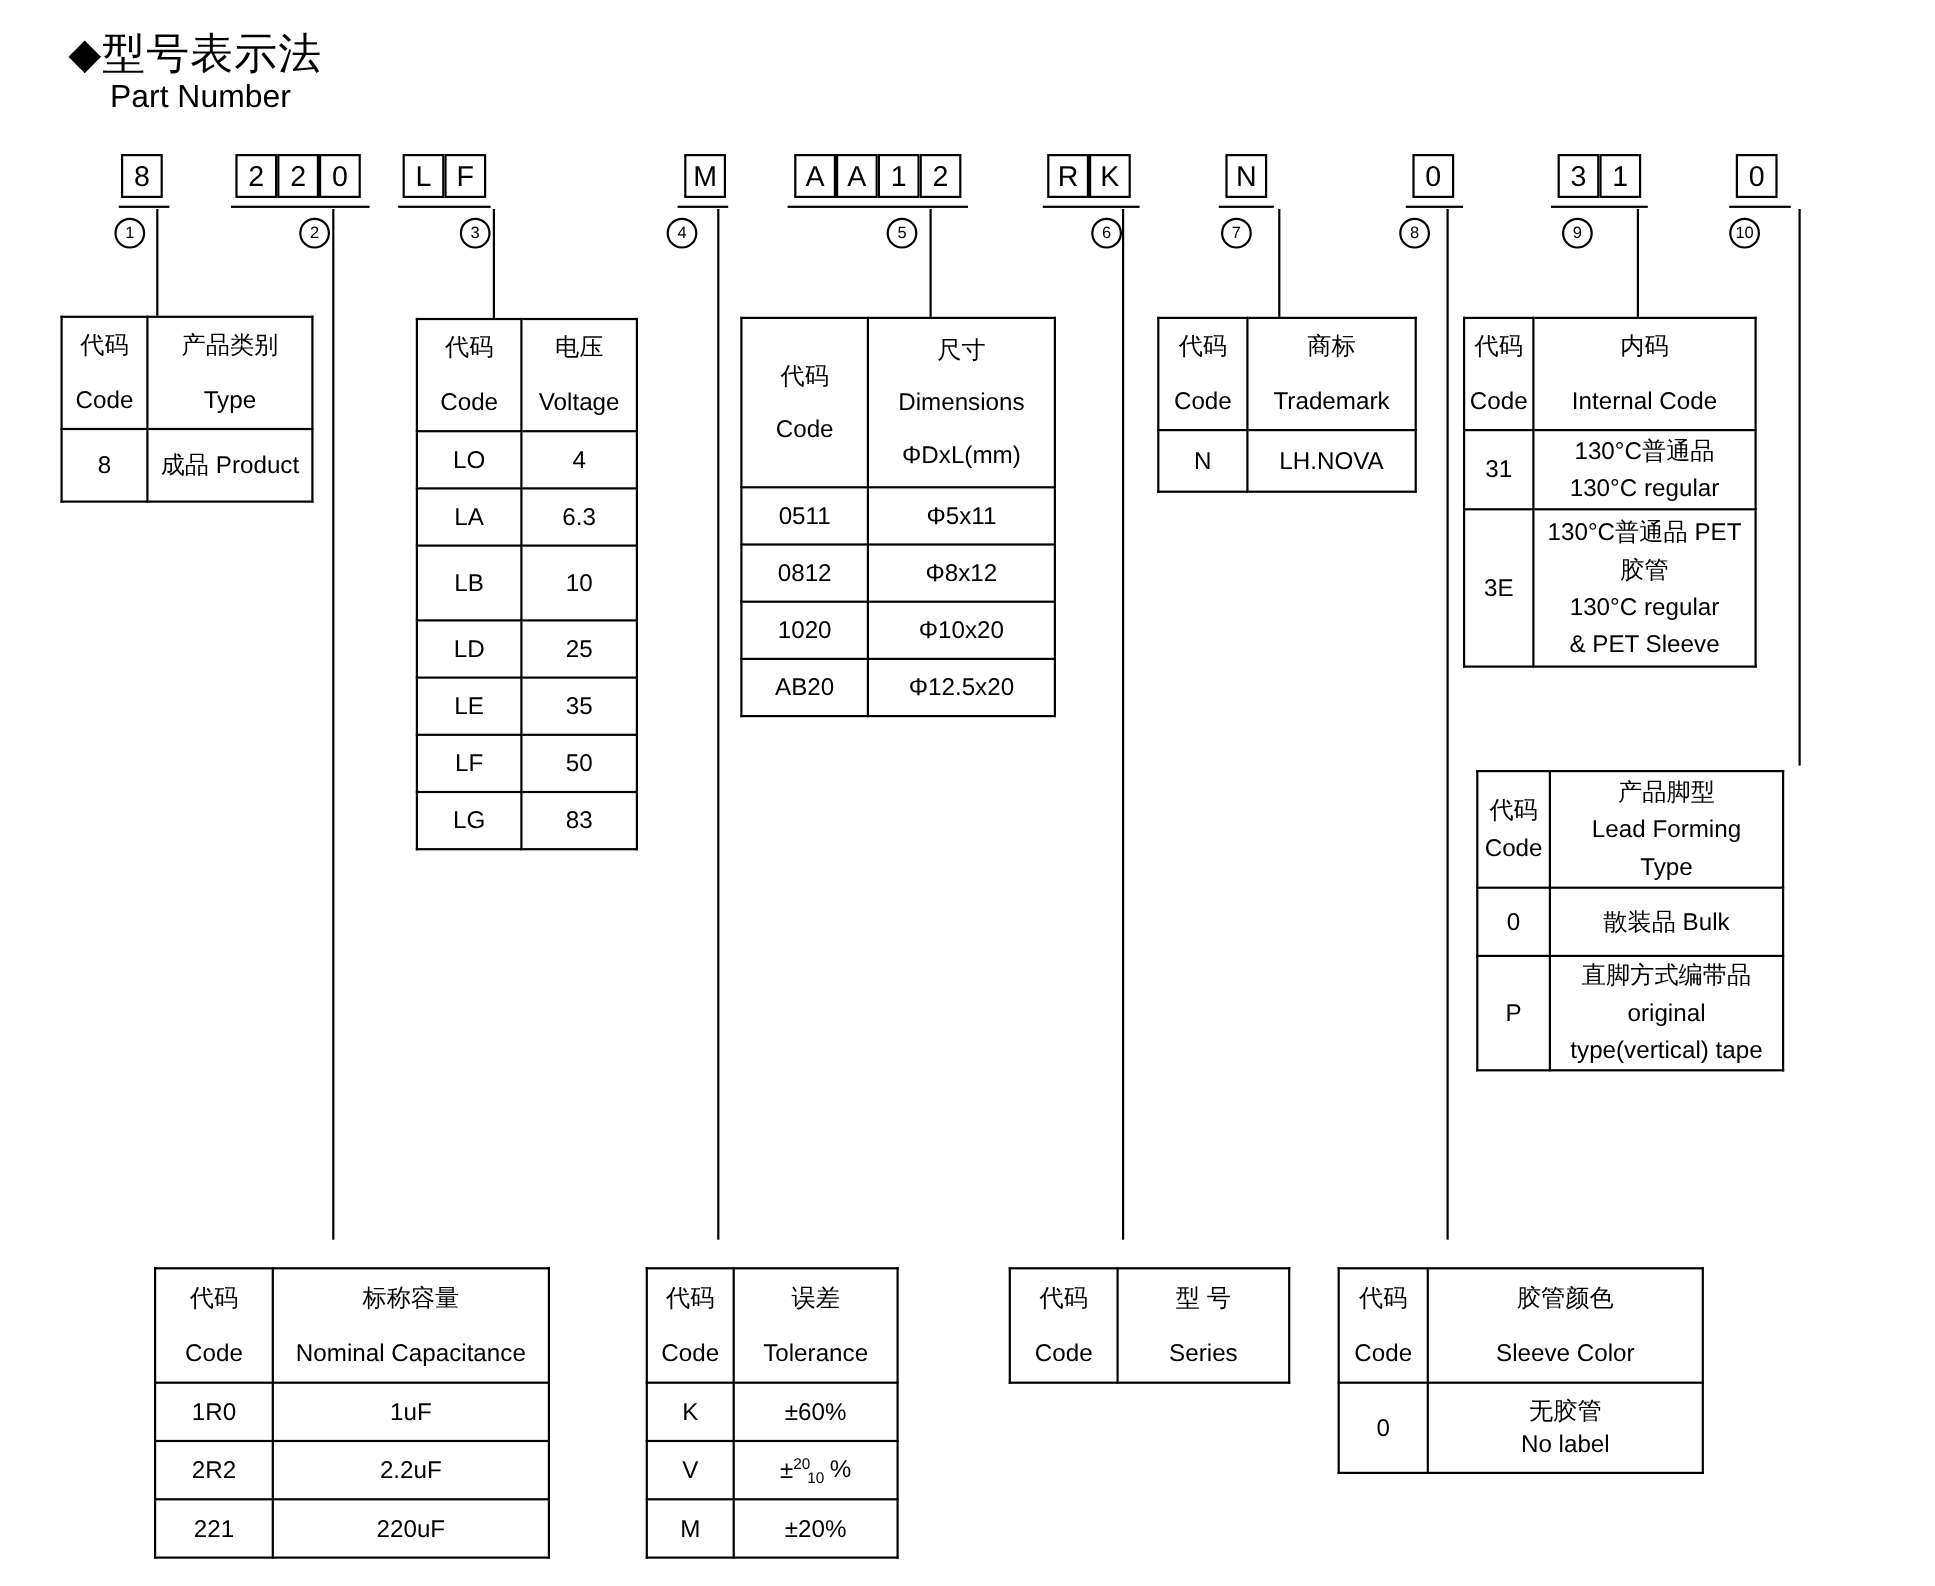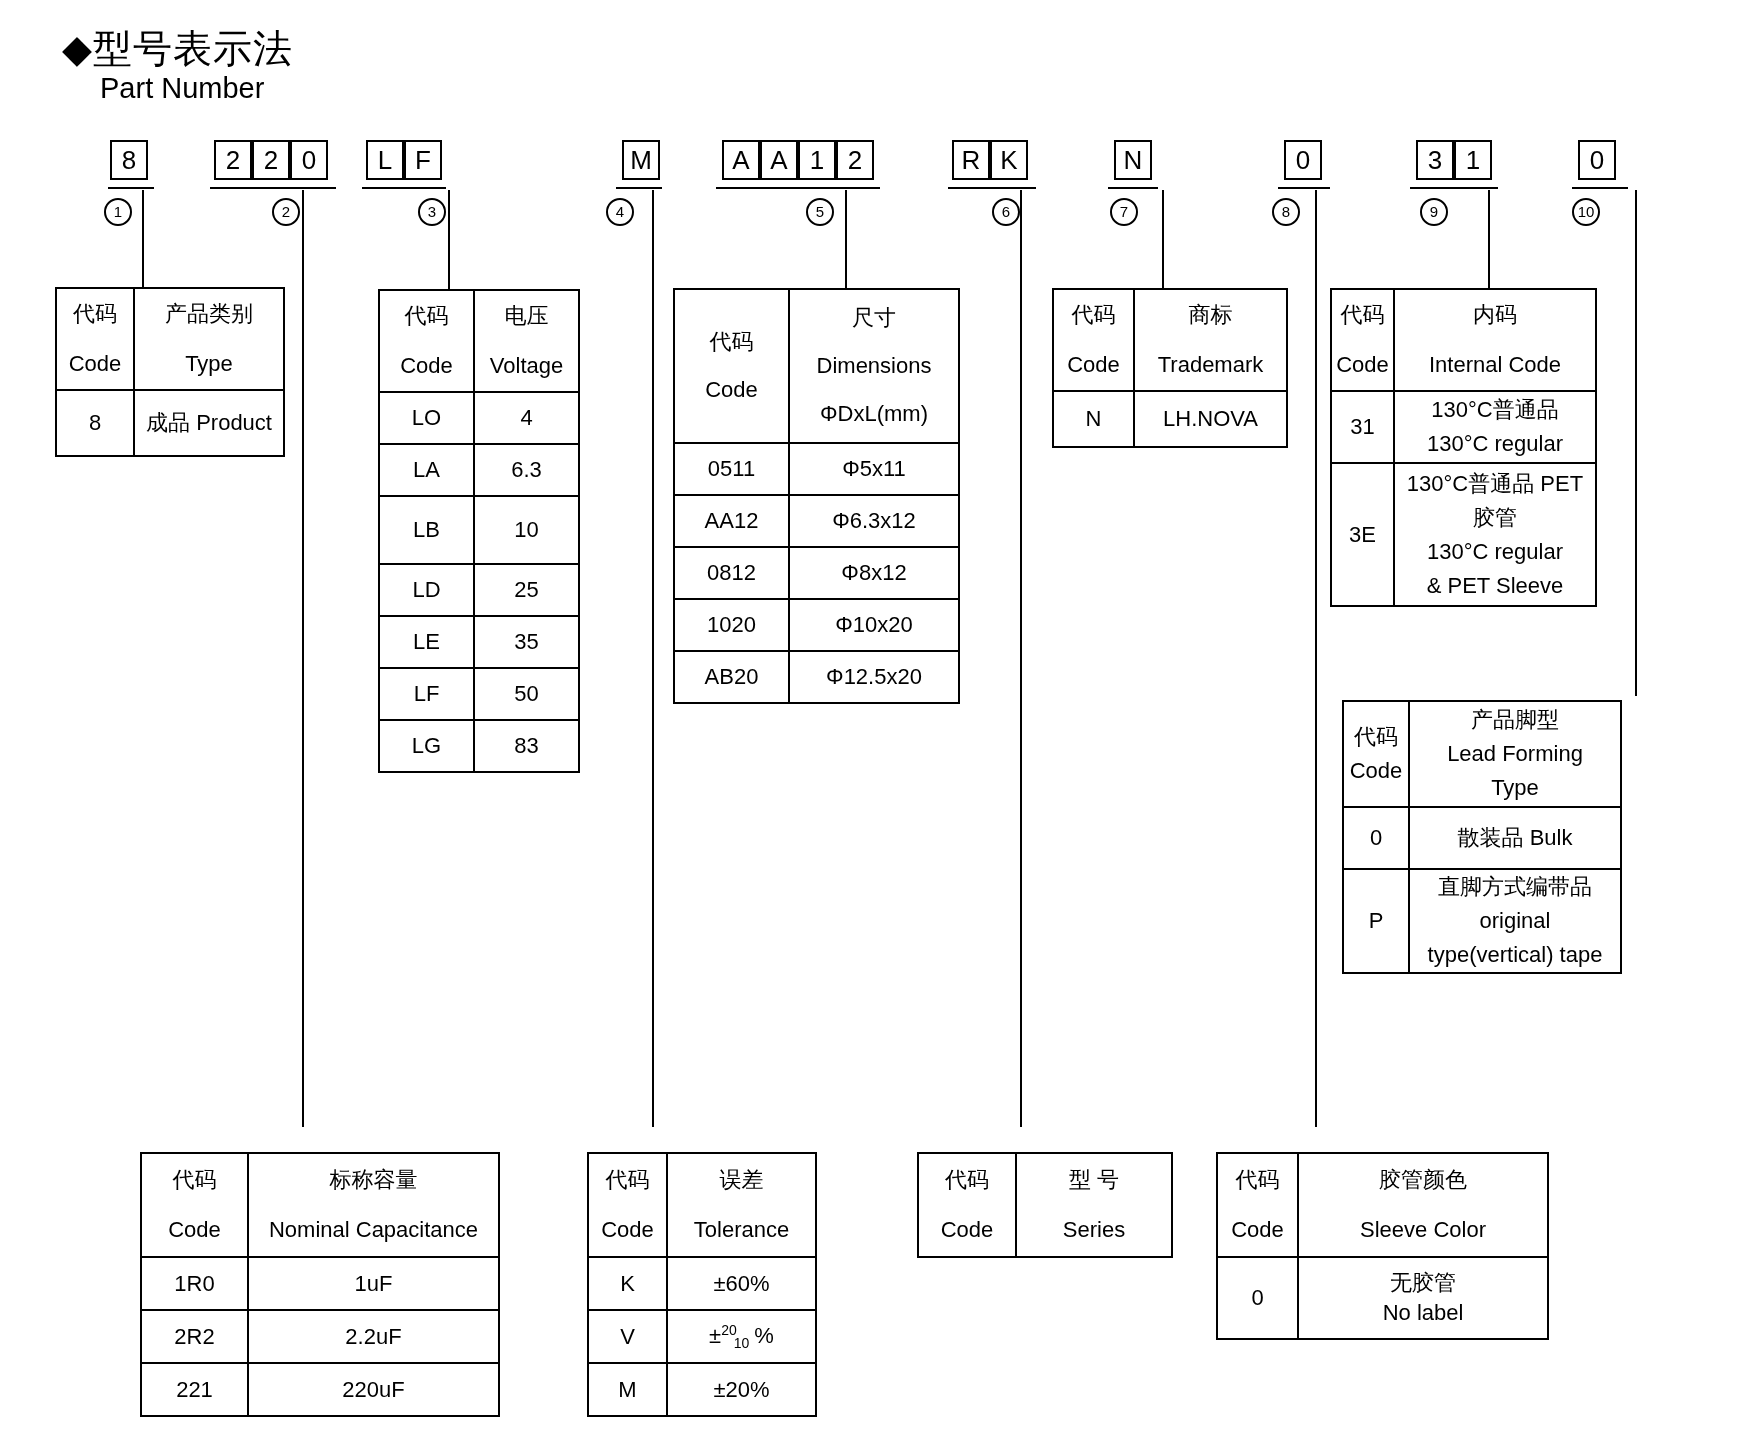--- a/index.html
+++ b/index.html
@@ -160,24 +160,20 @@
 Code</td>
       <td class="lh48" data-bind="tables.dimensions.h_val">尺寸
 Dimensions
 ΦDxL(mm)</td>
     </tr>
     <tr style="height:52px">
           <td data-bind="tables.dimensions.rows.0.0">0511</td>
           <td data-bind="tables.dimensions.rows.0.1">Φ5x11</td>
         </tr>
     <tr style="height:52px">
-          <td data-bind="tables.dimensions.rows.1.0">AA12</td>
-          <td data-bind="tables.dimensions.rows.1.1">Φ6.3x12</td>
-        </tr>
-    <tr style="height:52px">
           <td data-bind="tables.dimensions.rows.2.0">0812</td>
           <td data-bind="tables.dimensions.rows.2.1">Φ8x12</td>
         </tr>
     <tr style="height:52px">
           <td data-bind="tables.dimensions.rows.3.0">1020</td>
           <td data-bind="tables.dimensions.rows.3.1">Φ10x20</td>
         </tr>
     <tr style="height:52px">
           <td data-bind="tables.dimensions.rows.4.0">AB20</td>
           <td data-bind="tables.dimensions.rows.4.1">Φ12.5x20</td>

